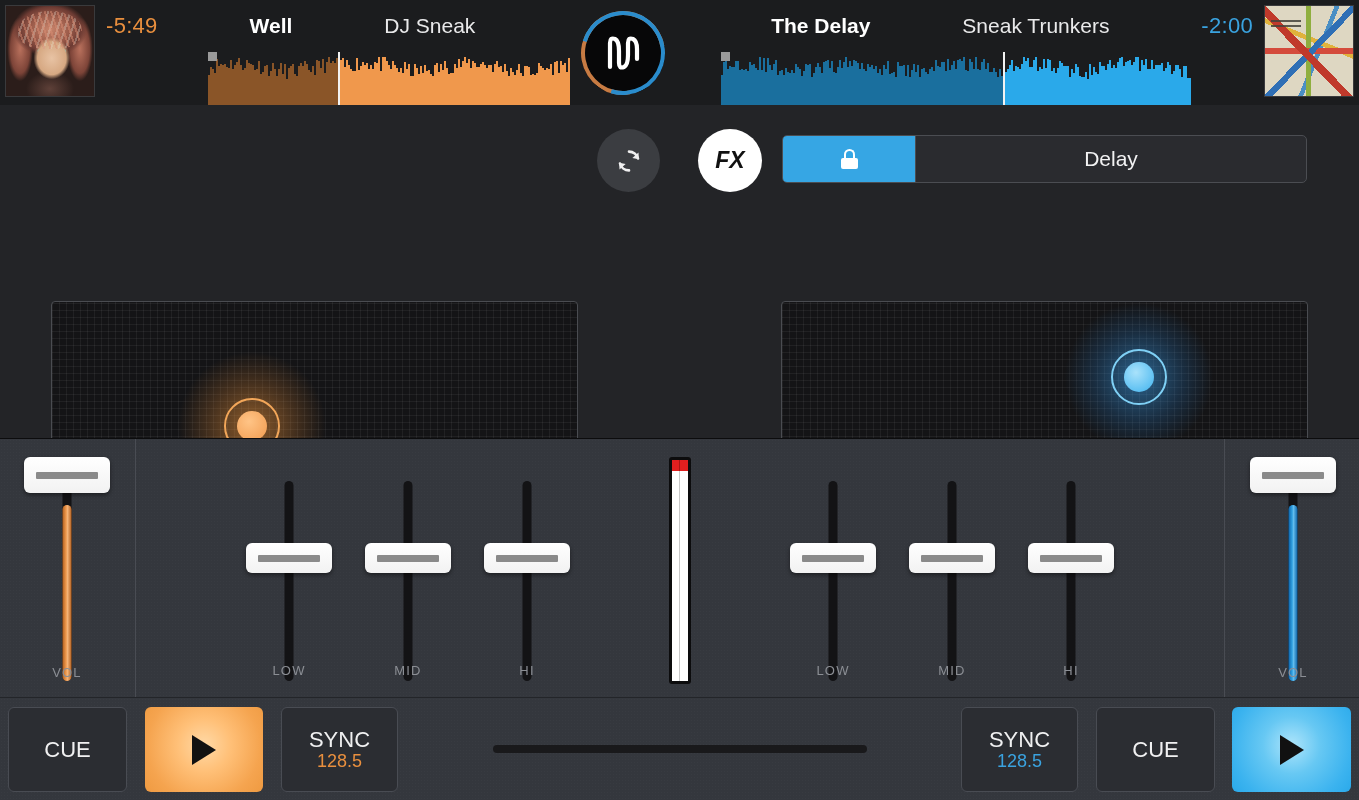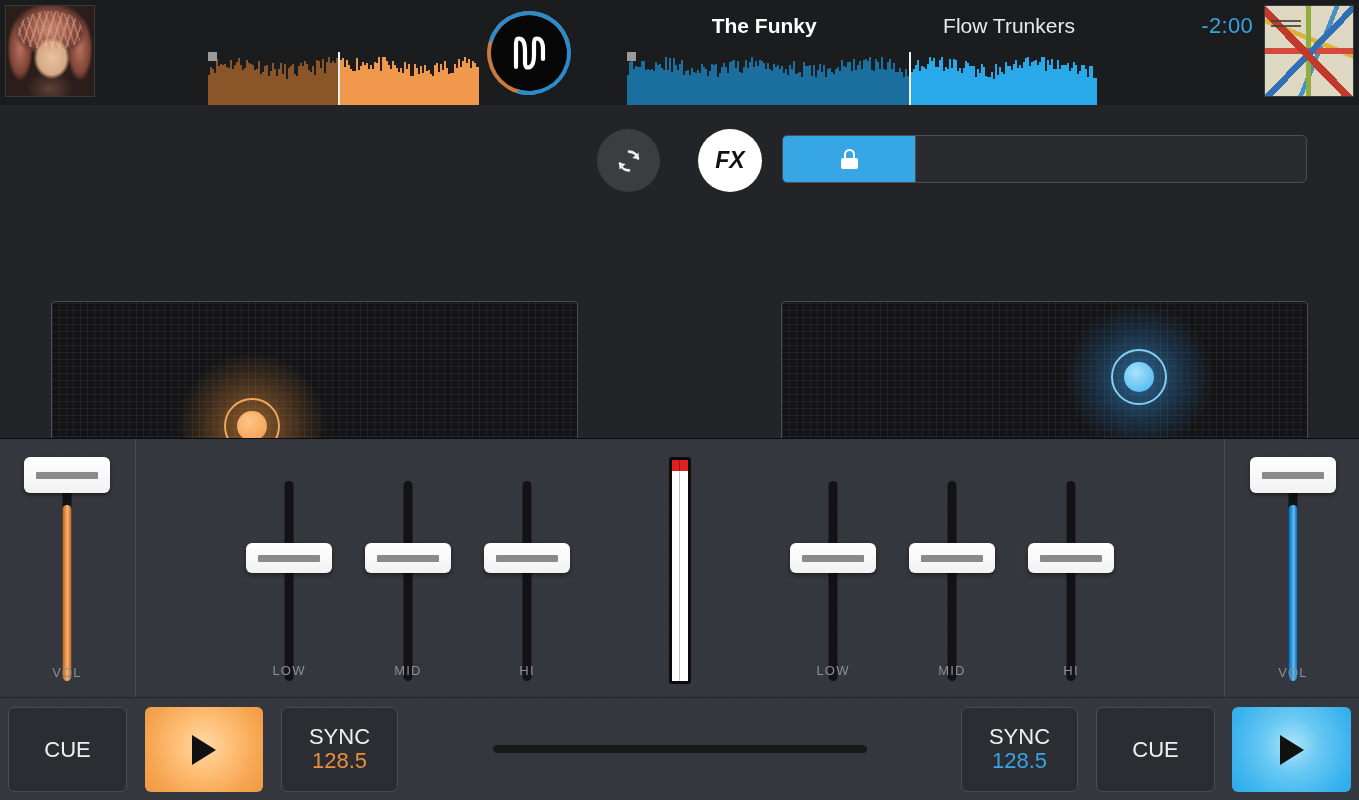--- a/index.html
+++ b/index.html
@@ -217,21 +217,21 @@
     background-image: radial-gradient(rgba(255,255,255,.018) 1px, rgba(0,0,0,0) 1px);
     background-size: 3px 3px;
     border-top: 1px solid #232529;
   }
   .tbtn {
     position: absolute; top: 9px; height: 85px; border-radius: 6px;
     display: flex; flex-direction: column; align-items: center; justify-content: center;
     border: 1px solid #494c53; background: #2b2d32; color: #f0f0f1;
   }
   .tbtn .lbl { font-size: 22px; line-height: 1.05; }
-  .tbtn .bpm { font-size: 22px; line-height: 1.15; }
+  .tbtn .bpm { font-size: 18px; line-height: 1.15; }
   .bpm.o { color: #e98f3e; }
   .bpm.b { color: #3aa3e0; }
   .play {
     position: absolute; top: 9px; height: 85px; border-radius: 6px; border: none;
     display: flex; align-items: center; justify-content: center;
   }
   .play.o { background: radial-gradient(circle at 50% 45%, #ffd9a6 0%, #ffc078 35%, #f5a44f 75%, #ef9a41 100%); }
   .play.b { background: radial-gradient(circle at 50% 45%, #aee5fb 0%, #67c8f3 38%, #3bb3ef 78%, #2aa9ea 100%); }
   .tri { width: 0; height: 0; border-left: 24px solid #111; border-top: 15px solid transparent; border-bottom: 15px solid transparent; }
   .xfader { position: absolute; left: 493px; top: 47px; width: 374px; height: 8px; background: #19191b; border-radius: 4px; }
@@ -239,20 +239,28 @@
 </head>
 <body>
 
 <div id="app">
 
   <div class="deck-bar">
 
     <div class="art art-left"></div>
 
     <div class="deck-col">
+      <div class="deck-meta">
+        <span class="time orange">-5:49</span>
+        <span class="m-sp"></span>
+        <span class="title">Well</span>
+        <span class="m-sp"></span>
+        <span class="artist">DJ Sneak</span>
+        <span class="m-sp"></span>
+      </div>
       <div class="wave">
         <div class="wave-inner">
           <div class="wv-played" id="L-played" style="left: 108px; width: 129.96px;">
               <span style="position:absolute;bottom:0;left:0px;width:2px;height:30.00137744098966px;background:#8a5528"></span>
               <span style="position:absolute;bottom:0;left:2px;width:2px;height:37.62015414416382px;background:#8a5528"></span>
               <span style="position:absolute;bottom:0;left:4px;width:2px;height:35.91905274259398px;background:#8a5528"></span>
               <span style="position:absolute;bottom:0;left:6px;width:2px;height:32.10505994361225px;background:#8a5528"></span>
               <span style="position:absolute;bottom:0;left:8px;width:2px;height:45.580676420257895px;background:#8a5528"></span>
               <span style="position:absolute;bottom:0;left:10px;width:2px;height:38.75639195959875px;background:#8a5528"></span>
               <span style="position:absolute;bottom:0;left:12px;width:2px;height:40.874674803264966px;background:#8a5528"></span>
@@ -445,23 +453,23 @@
           <span class="ring-b"></span>
         <svg width="44" height="48" viewBox="0 0 44 48" aria-hidden="true">
           <path d="M9 38 L9 14 Q9 8 14 10 Q18 12 18 22 L18 34 Q18 40 23 38 Q27 36 27 26 L27 14 Q27 8 32 10 Q36 12 36 20 L36 30" stroke="#ffffff" stroke-width="4.2" fill="none" stroke-linecap="round" stroke-linejoin="round"></path>
         </svg>
       </div>
     </div>
 
     <div class="deck-col">
       <div class="deck-meta right">
         <span class="m-sp"></span>
-        <span class="title">The Funky</span>
+        <span class="title">The Delay</span>
         <span class="m-sp"></span>
-        <span class="artist">Flow Trunkers</span>
+        <span class="artist">Sneak Trunkers</span>
         <span class="m-sp"></span>
         <span class="time blue">-2:00</span>
       </div>
       <div class="wave">
         <div class="wave-inner">
           <div class="wv-played" id="R-played" style="left: 48px; width: 282px;">
               <span style="position:absolute;bottom:0;left:0px;width:2px;height:30.003631435336374px;background:#1a6f9e"></span>
               <span style="position:absolute;bottom:0;left:2px;width:2px;height:43.5030371293957px;background:#1a6f9e"></span>
               <span style="position:absolute;bottom:0;left:4px;width:2px;height:45.533385534763546px;background:#1a6f9e"></span>
               <span style="position:absolute;bottom:0;left:6px;width:2px;height:36.196297937565646px;background:#1a6f9e"></span>
@@ -726,20 +734,21 @@
         <span>FX</span>
       </div>
 
       <div class="fx-bar right">
         <div class="fx-lock on">
           <span class="lock-ico closed">
               <b></b>
               <i></i>
             </span>
         </div>
+        <div class="fx-name">Delay</div>
       </div>
     </div>
 
     <div class="pad left">
       <div class="glow o" id="padL" style="left: 38%; top: 55%;">
         <span class="halo"></span>
           <span class="ring"></span>
           <span class="core"></span>
       </div>
     </div>

